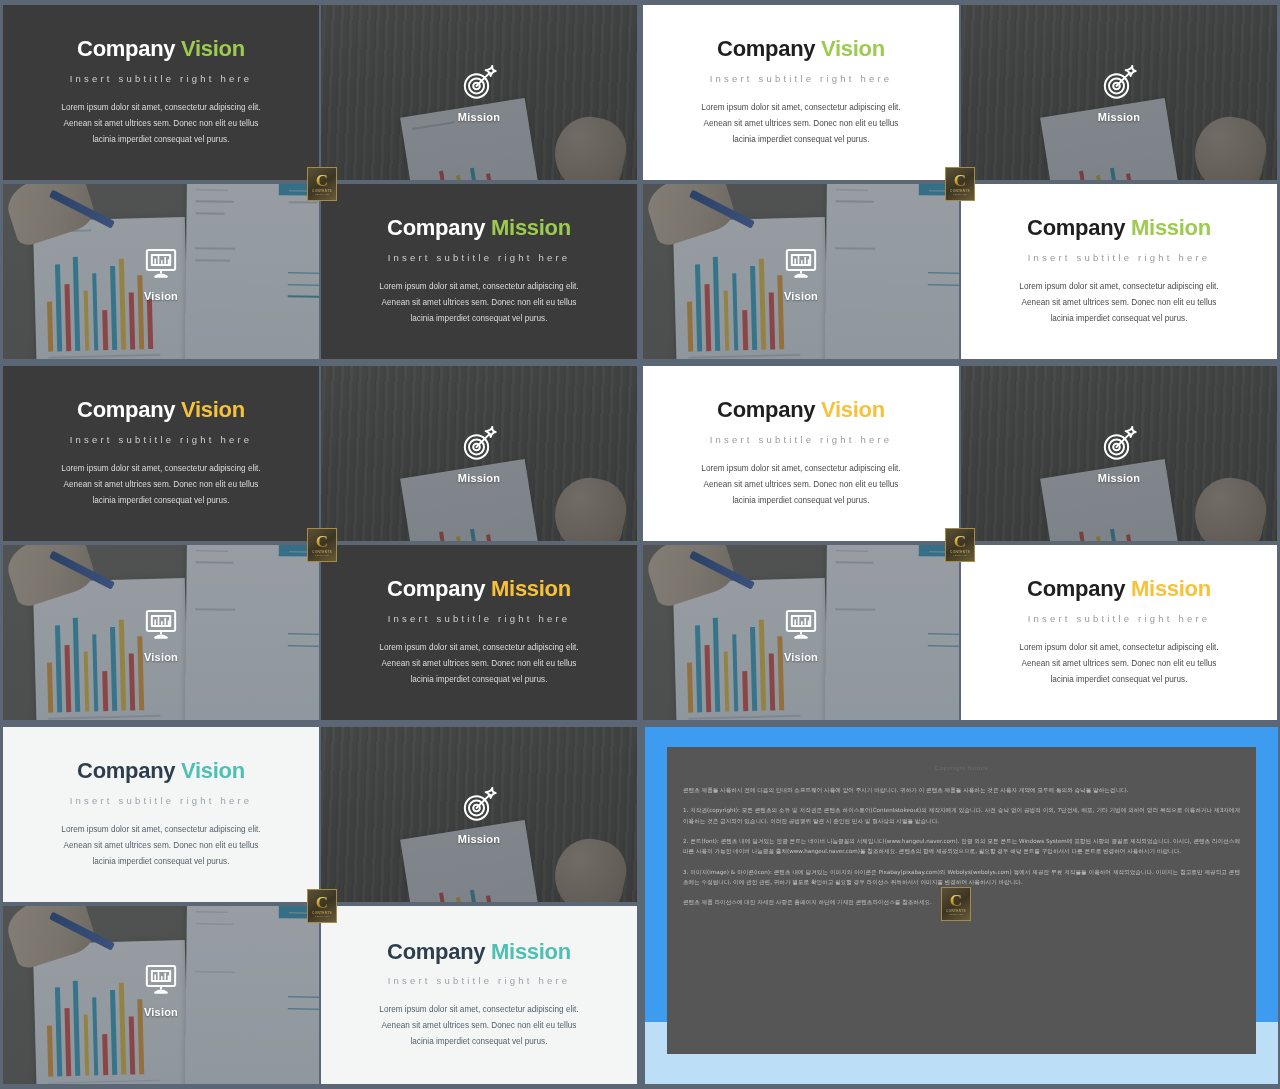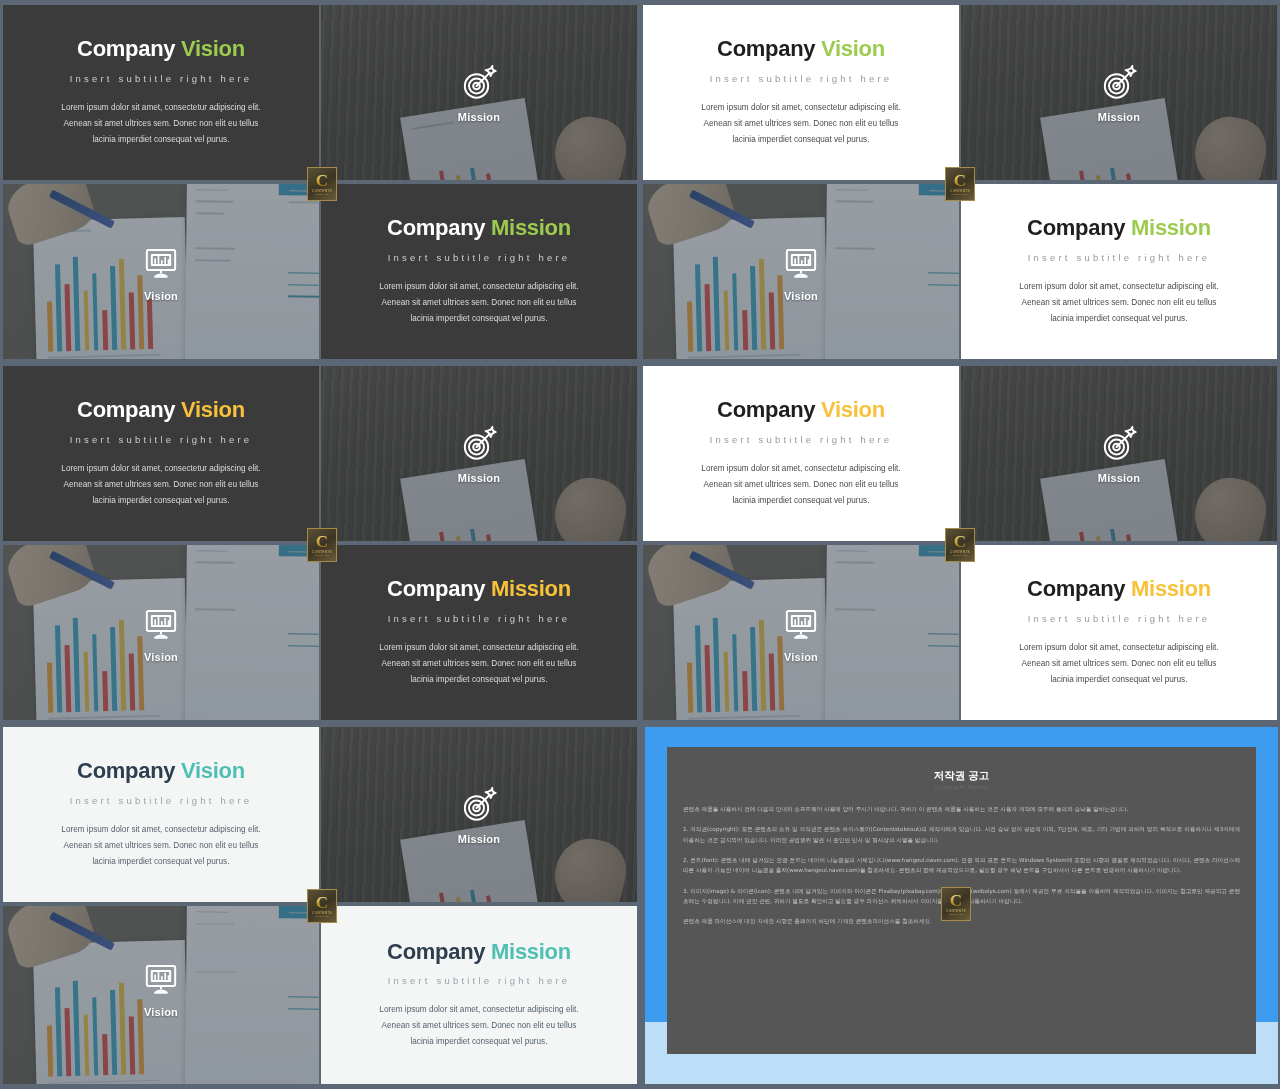--- a/index.html
+++ b/index.html
@@ -665,21 +665,20 @@
 
   <div class="logo" style="left:307px;top:889px;">
     <div class="c">C</div>
     <div class="ct">CONTENTS</div>
     <div class="cs">TEMPLATE</div>
   </div>
 
   <div class="cpframe" style="left:645px;top:727px;width:633px;height:357px;background:#3d9bf0;">
     <div style="position:absolute;left:0;right:0;bottom:0;height:62px;background:#bddef7;"></div>
     <div class="cpinner" style="left:22px;top:20px;right:22px;bottom:30px;">
-      <div class="cp-title">저작권 공고</div>
       <div class="cp-sub">Copyright Notice</div>
       <p class="cp-p">콘텐츠 제품을 사용하시 전에 다음의 안내와 소프트웨어 사용에 앞어 주시기 바랍니다. 귀하가 이 콘텐츠 제품을 사용하는 것은 사용자 계약에 모두에 동의와 승낙을 말하는겁니다.</p>
       <p class="cp-p">1. 저작권(copyright): 모든 콘텐츠의 소유 및 저작권은 콘텐츠 하이스토어(Contentstokeout)의 제작자에게 있습니다. 사전 승낙 없이 공법적 이외, 7단전세, 배포, 기타 기법에 의하여 영리 목적으로 이용하거나 제3자에게 이용하는 것은 금지되어 있습니다. 이러한 공법행위 발견 시 준인된 민사 및 형사상의 시벌을 받습니다.</p>
       <p class="cp-p">2. 폰트(font): 콘텐츠 내에 담겨있는 한글 폰트는 네이버 나눔글꼴의 서체입니다(www.hangeul.naver.com). 한글 외의 모든 폰트는 Windows System에 포함된 사항의 글꼴로 제작되었습니다. 아시다, 콘텐츠 라이선스에 따른 사용이 가능한 네이버 나눔글꼴 출처(www.hangeul.naver.com)을 참조하세요. 콘텐츠의 함께 제공되었으므로, 필요할 경우 해당 폰트를 구입하셔서 다른 폰트로 변경하여 사용하시기 바랍니다.</p>
       <p class="cp-p">3. 이미지(image) &amp; 아이콘(icon): 콘텐츠 내에 담겨있는 이미지와 아이콘은 Pixabay(pixabay.com)와 Webolys(webolys.com) 등에서 제공한 무료 저작물을 이용하여 제작되었습니다. 이미지는 참고로만 제공되고 콘텐츠에는 수정됩니다. 이에 관한 관련, 귀하가 별도로 확인하고 필요할 경우 라이선스 취득하셔서 이미지를 변경하여 사용하시기 바랍니다.</p>
       <p class="cp-p">콘텐츠 제품 라이선스에 대한 자세한 사항은 홈페이지 하단에 기재한 콘텐츠라이선스를 참조하세요.</p>
     </div>
     <div class="logo" style="left:296px;top:160px;">
       <div class="c">C</div>
       <div class="ct">CONTENTS</div>

